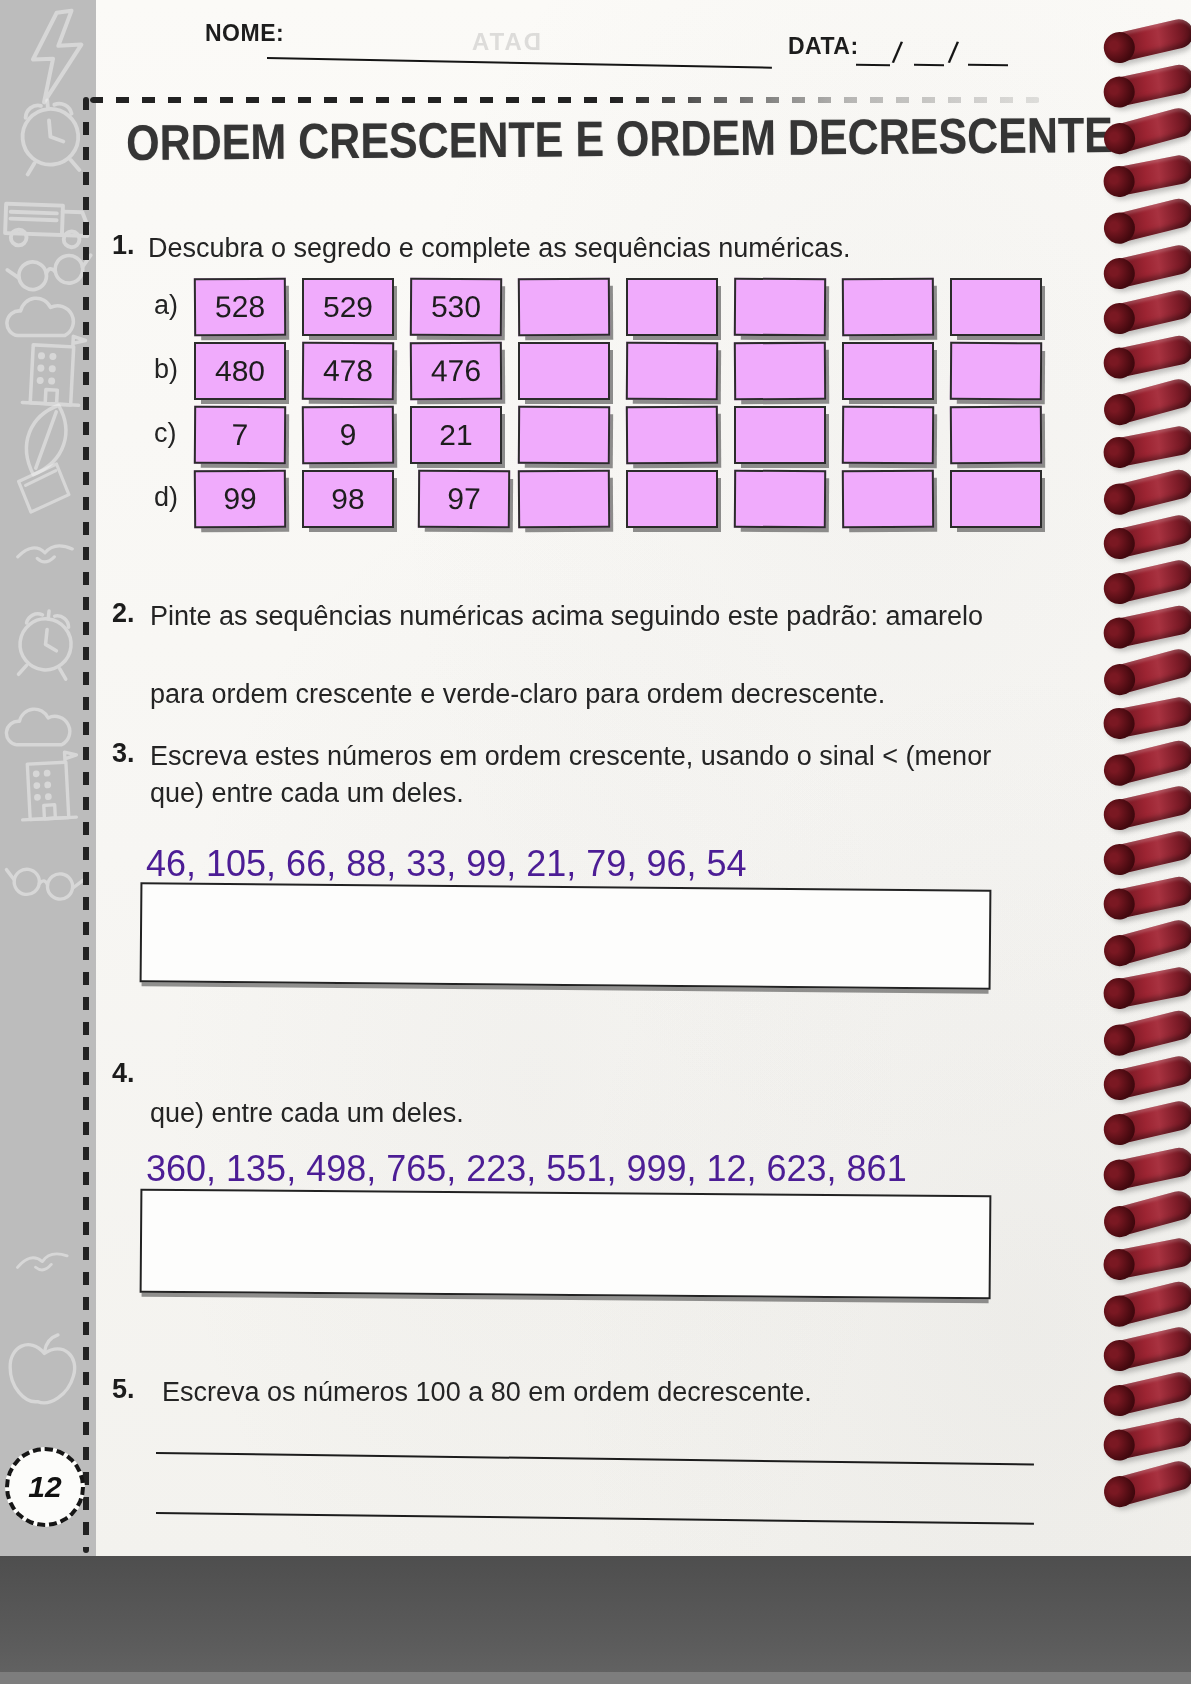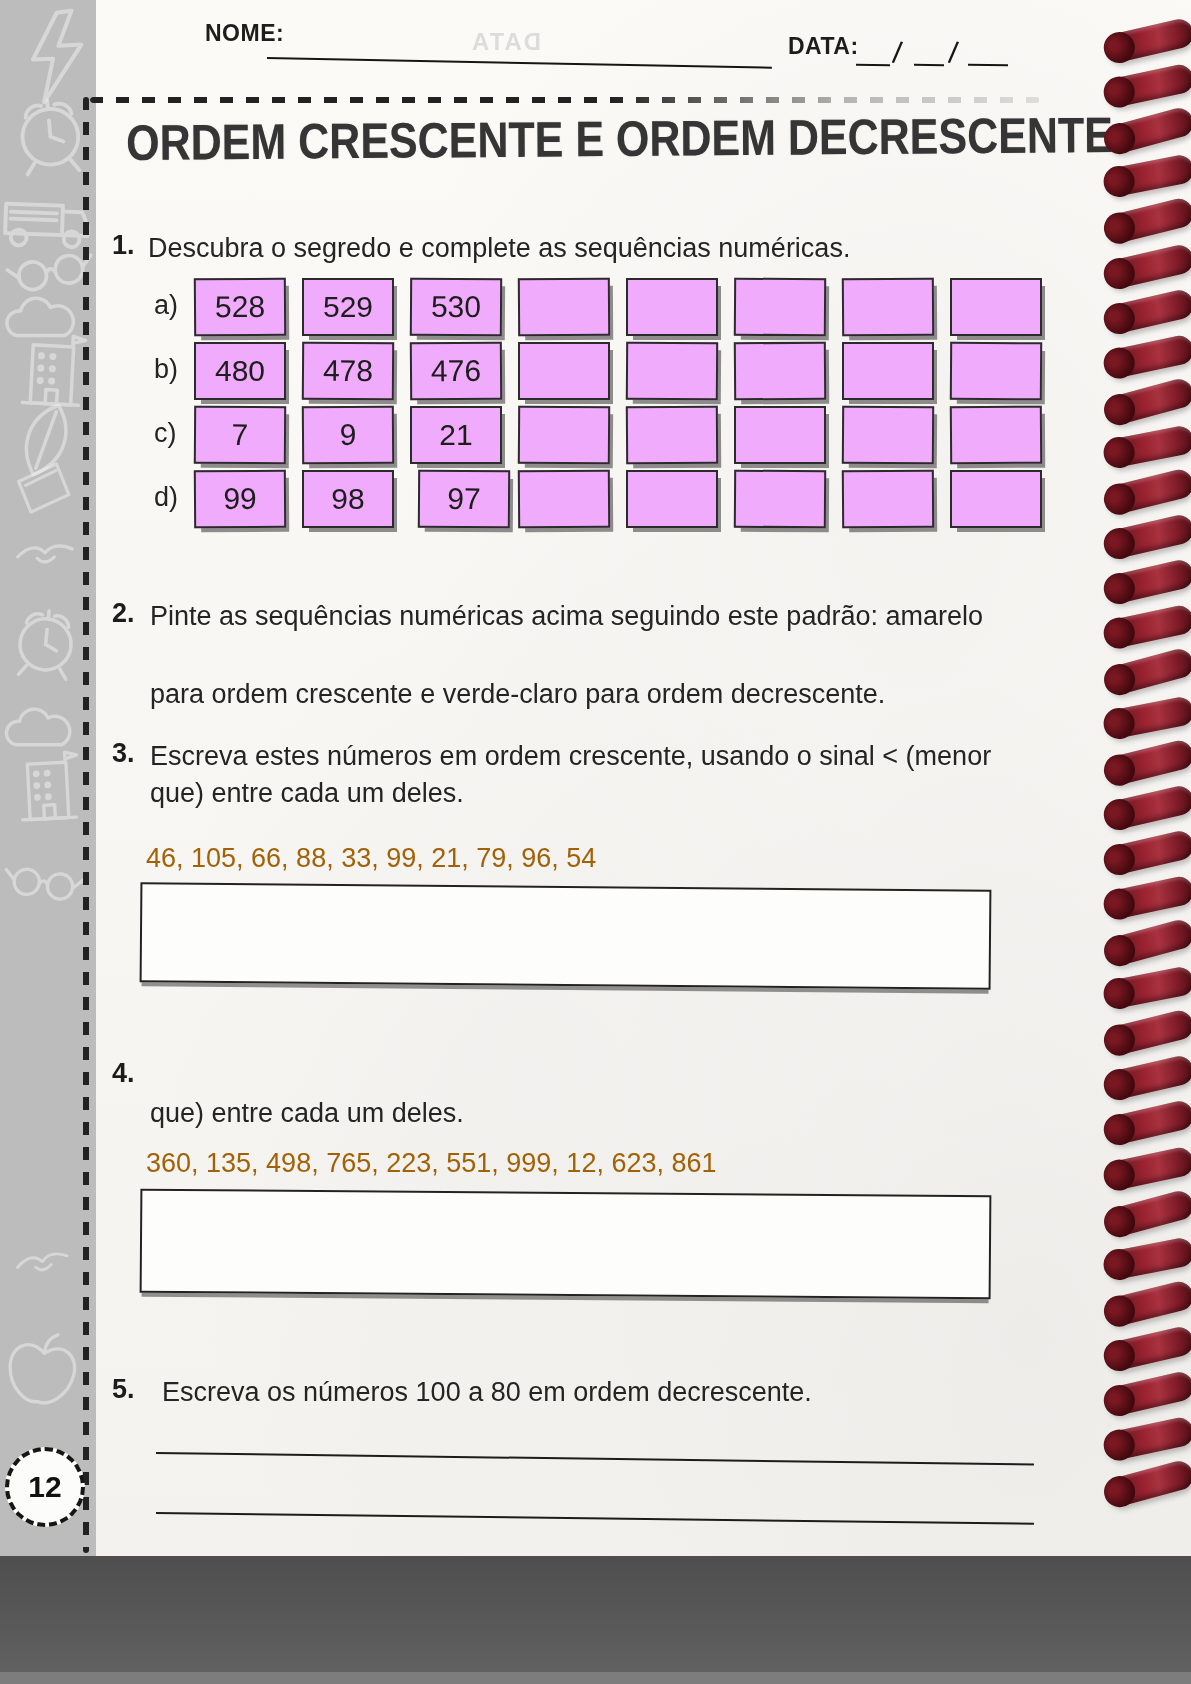--- a/index.html
+++ b/index.html
@@ -47,21 +47,21 @@
   .sl1{left:893px;} .sl2{left:949px;}
 
   
   .title{position:absolute;left:126px;top:114px;font-size:50px;font-weight:700;color:#353535;
     white-space:nowrap;letter-spacing:0px;transform:scaleX(.86) rotate(-.4deg);transform-origin:left top;
     text-shadow:0 0 1px rgba(60,60,60,.4);}
 
   
   .q-num{position:absolute;font-size:27px;font-weight:700;color:#1c1c1c;}
   .q-text{position:absolute;font-size:27px;color:#242424;line-height:37px;white-space:nowrap;}
-  .numbers-line{position:absolute;font-size:27px;color:#a16207;white-space:nowrap;}
+  .numbers-line{position:absolute;font-size:36px;color:#4c1d95;white-space:nowrap;}
 
   
   #seq-rows{position:absolute;left:150px;top:278px;width:900px;height:260px;}
   .seq-row{position:absolute;left:0;height:56px;}
   .seq-label{position:absolute;left:4px;top:12px;font-size:27px;color:#242424;}
   .seq-box{position:absolute;top:0;width:88px;height:54px;background:#f0abfc;border:2px solid #2b2b2b;
     box-shadow:5px 6px 0 -2px rgba(70,70,70,.6);}
   .seq-box span{display:block;width:100%;height:54px;line-height:54px;text-align:center;
     font-size:30px;color:#1d1d1d;}
 
@@ -71,21 +71,21 @@
   .ans3{top:886px;height:96px;transform:rotate(.5deg);}
   .ans4{top:1192px;height:100px;transform:rotate(.45deg);}
   .answer-line{position:absolute;left:156px;width:878px;height:0;border-top:2.5px solid #1c1c1c;
     transform-origin:left center;}
   .al1{top:1452px;transform:rotate(.75deg);}
   .al2{top:1512px;transform:rotate(.7deg);}
 
   
   .page-circle{position:absolute;left:5px;top:1447px;width:72px;height:72px;border:4px dashed #161616;
     border-radius:50%;background:#fcfcfa;z-index:6;display:flex;align-items:center;justify-content:center;}
-  .page-circle span{font-size:30px;font-weight:600;color:#111;}
+  .page-circle span{font-size:30px;font-weight:600;color:#111;font-style:italic;}
 
   
   #spirals{position:absolute;left:0;top:0;width:1191px;height:1684px;pointer-events:none;}
   .hook{position:absolute;left:1106px;width:88px;height:29px;border-radius:16px;
     background:linear-gradient(95deg,#30070c 0%,#6f1520 18%,#9c2432 45%,#a83240 60%,#7c1b27 82%,#4a0d14 100%);
     transform:rotate(-13deg);
     box-shadow:0 4px 5px rgba(90,90,90,.35), inset 0 3px 3px rgba(255,255,255,.18), inset 0 -4px 5px rgba(0,0,0,.35);}
   .hook::before{content:"";position:absolute;left:-3px;top:-1px;width:31px;height:31px;border-radius:50%;
     background:radial-gradient(circle at 35% 40%, #7a1822 15%, #45090f 65%, #2a0407 100%);}
 </style>

